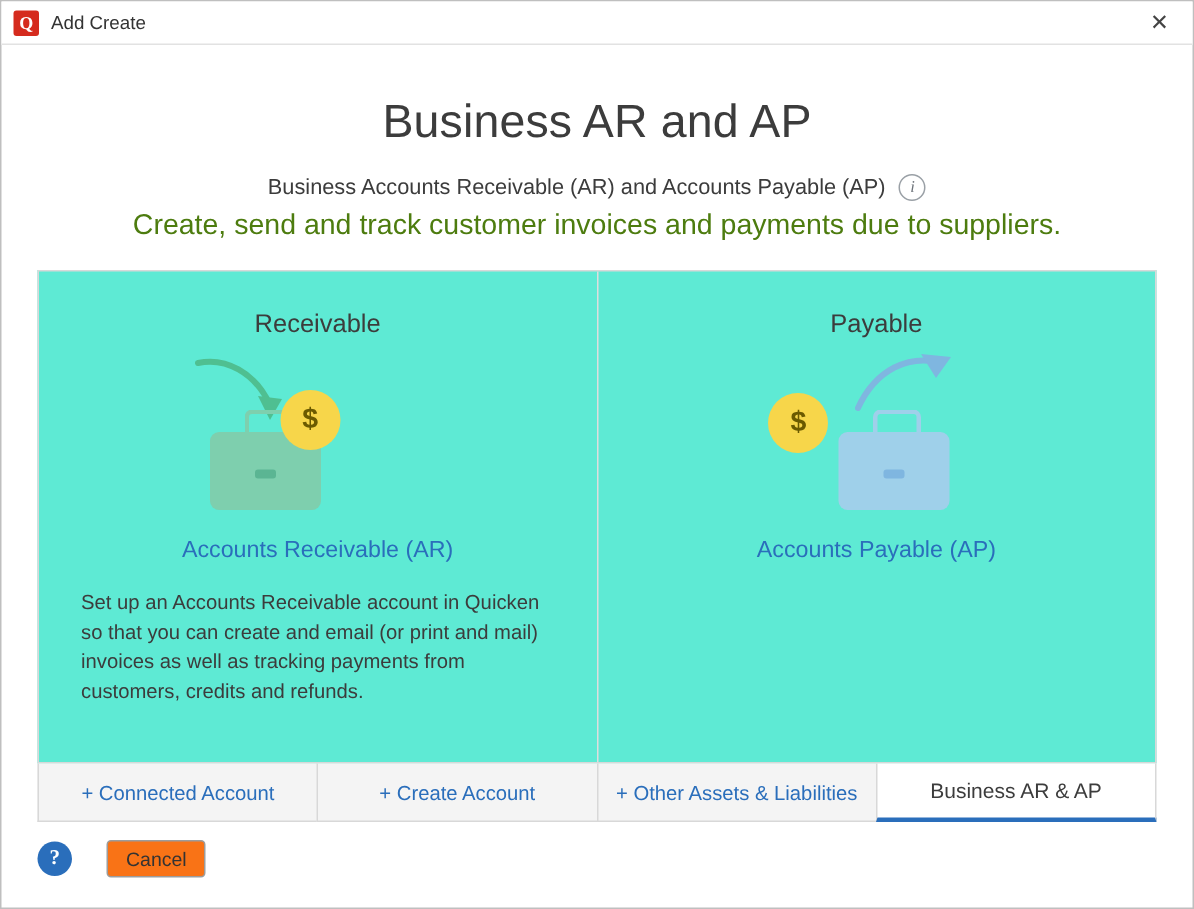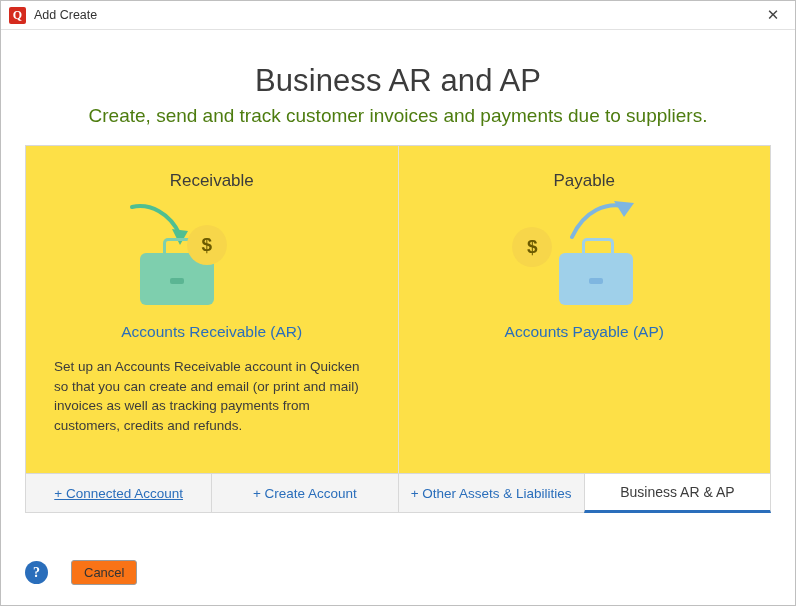--- a/index.html
+++ b/index.html
@@ -105,21 +105,21 @@
     text-align: center;
     font-size: 19px;
     color: #4d7c0f;
     margin-top: 6px;
   }
 
   
   .panel {
     margin-top: 18px;
     border: 1px solid #d8d8d8;
-    background: #fde047;
+    background: #5eead4;
     display: flex;
     height: 329px;
     box-sizing: border-box;
   }
   .col {
     flex: 1;
     box-sizing: border-box;
     padding: 20px 28px 0 28px;
     display: flex;
     flex-direction: column;
@@ -207,21 +207,21 @@
     justify-content: center;
     font-size: 13.5px;
     color: #2a6ebb;
     background: #f4f4f4;
     border: 1px solid #d8d8d8;
     border-top: none;
     border-right: none;
     cursor: pointer;
     box-sizing: border-box;
   }
-  .tab:first-child { border-left: 1px solid #d8d8d8; text-decoration: underline; }
+  .tab:first-child { border-left: 1px solid #d8d8d8; }
   .tab.active {
     background: #ffffff;
     color: #3c3c3c;
     font-size: 14px;
     border: 1px solid #d8d8d8;
     border-top: none;
     border-bottom: 3px solid #2a6ebb;
   }
 
   
@@ -269,20 +269,24 @@
   <div class="titlebar">
     <div class="app-logo">Q</div>
     <div class="title-text">Add Create</div>
     <div class="close-btn">✕</div>
   </div>
 
   <div class="content">
 
     <h1 class="page-title">Business AR and AP</h1>
 
+    <div class="subtitle-row">
+      <span>Business Accounts Receivable (AR) and Accounts Payable (AP)</span>
+      <span class="info-icon">i</span>
+    </div>
     <div class="subtitle-2">Create, send and track customer invoices and payments due to suppliers.</div>
 
     <div class="panel">
 
       <div class="col left">
         <div class="col-title">Receivable</div>
 
         <div class="art">
 
           <svg class="arrow-svg" style="left:6px; top:0px;" width="70" height="52" viewBox="0 0 70 52">

